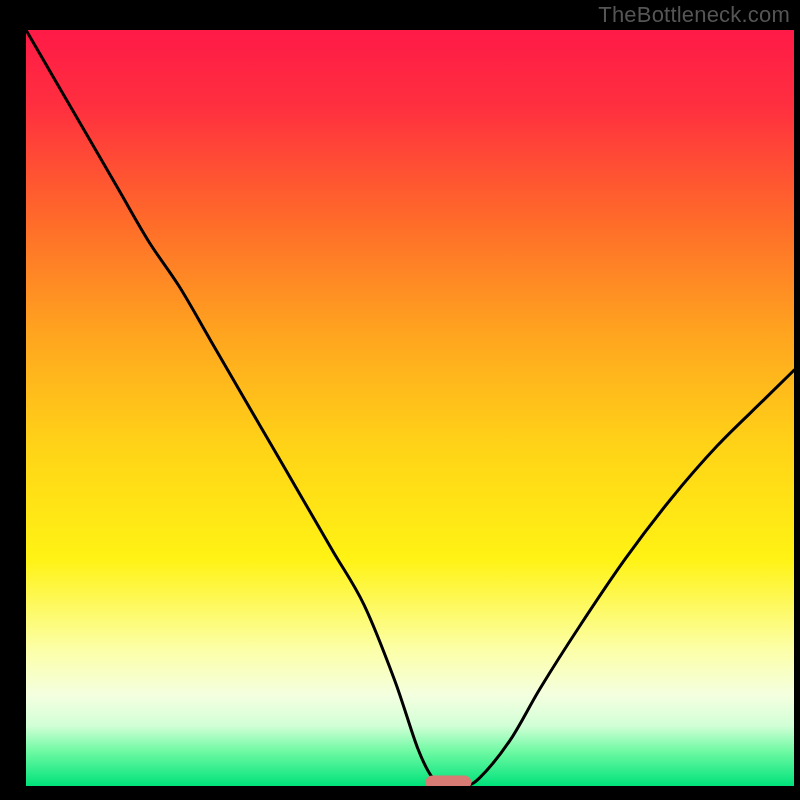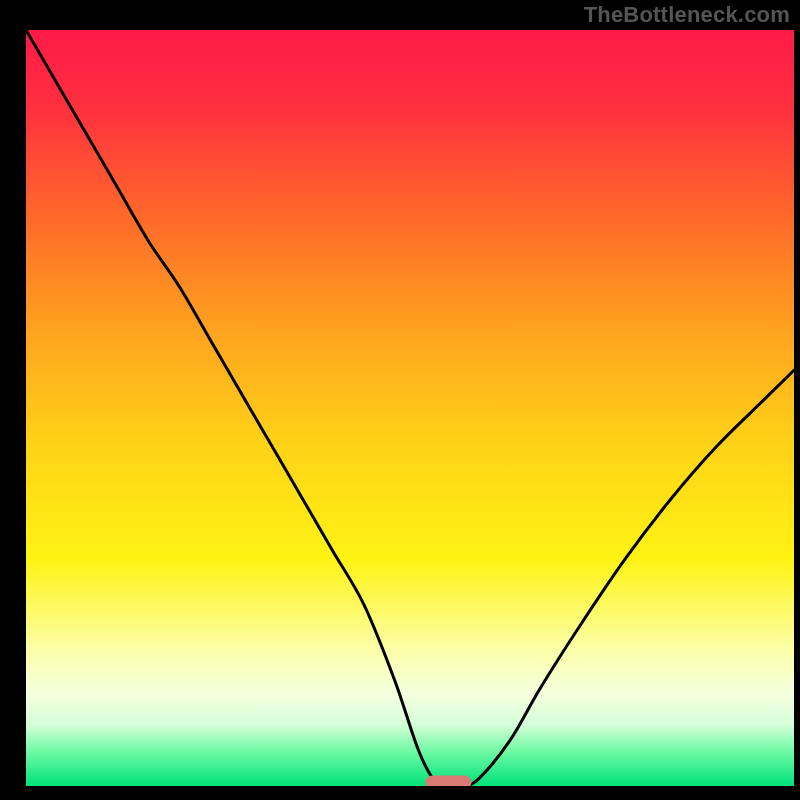--- a/index.html
+++ b/index.html
@@ -16,21 +16,21 @@
     width: 800px;
     height: 800px;
     background: #000;
   }
   .watermark {
     position: absolute;
     top: 2px;
     right: 10px;
     color: #555;
     font-size: 22px;
-    font-weight: 700;
+    font-weight: 400;
     letter-spacing: 0.2px;
     z-index: 10;
   }
 </style>
 </head>
 <body>
 
 <div class="frame">
   <div class="watermark">TheBottleneck.com</div>
 

